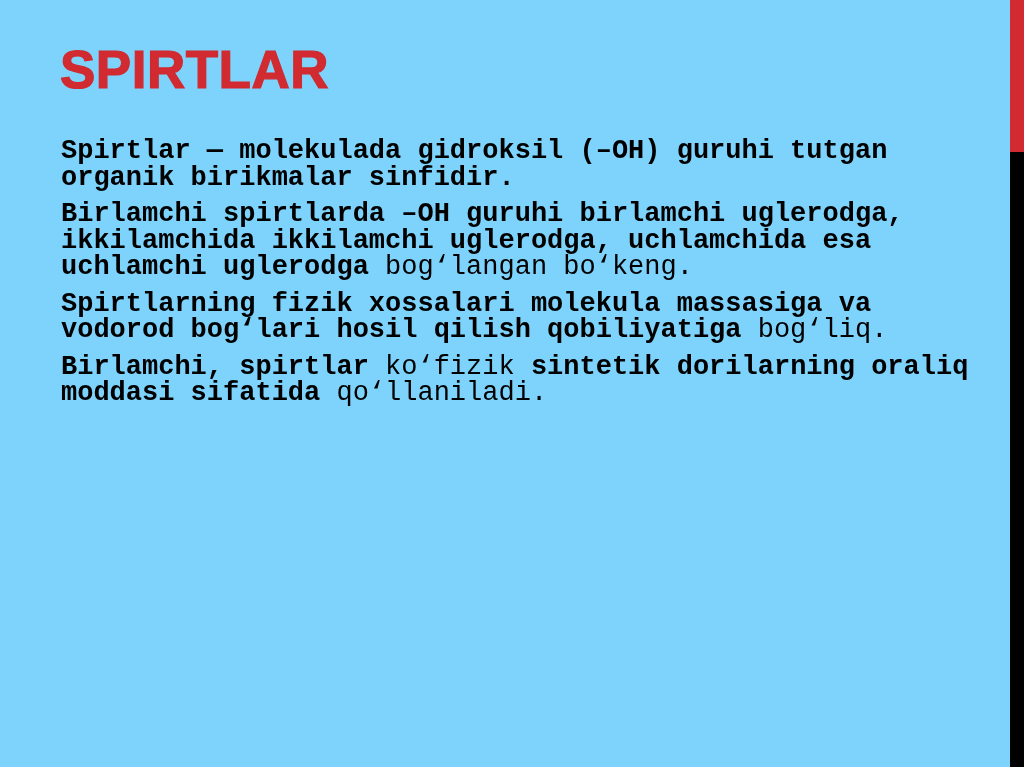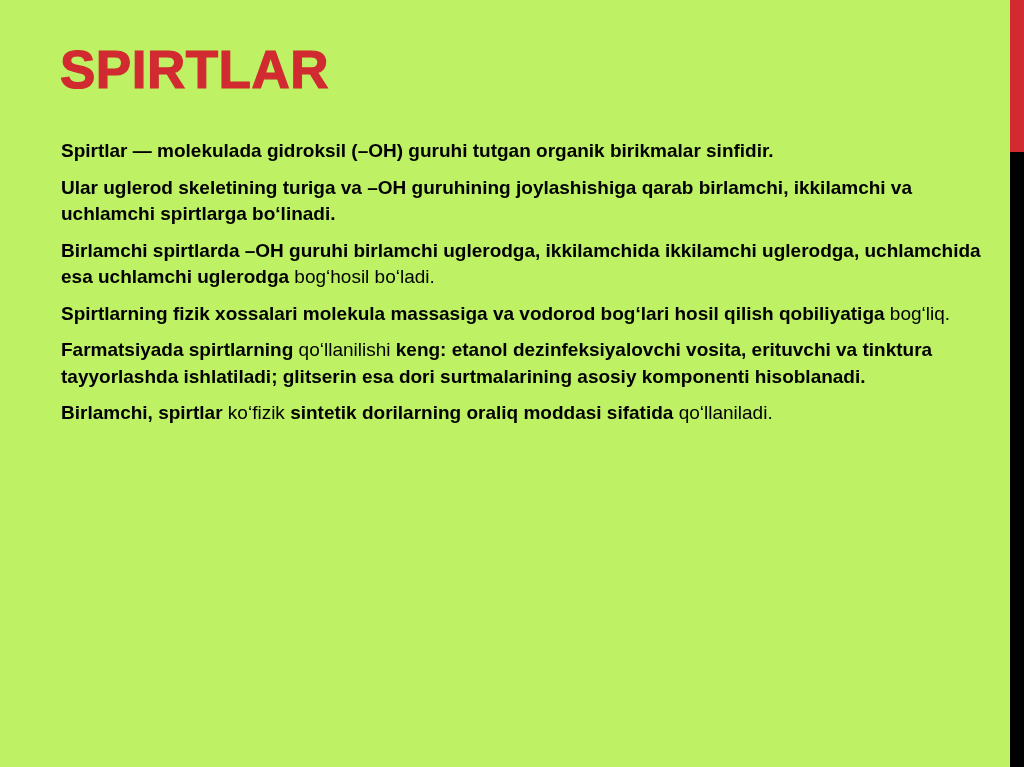--- a/index.html
+++ b/index.html
@@ -41,42 +41,40 @@
       line-height: 64px;
       letter-spacing: 0.5px;
       text-transform: uppercase;
       -webkit-text-stroke: 1.2px currentColor;
     }
     .content {
       position: absolute;
       left: 61px;
       top: 138px;
       width: 930px;
-      font-family: Liberation Sans, sans-serif;
-      font-size: 19px;
+      font-family: Liberation Mono, monospace;
+      font-size: 27px;
       line-height: 26.5px;
       color: #000000;
     }
     .content p {
       margin: 0 0 10px 0;
       padding: 0;
     }
     .content .b { font-weight: bold; }
     .content .r { font-weight: normal; }
   </style>
 </head>
 <body>
 
-<div class="slide" style="background: #bef264;">
+<div class="slide" style="background: #7dd3fc;">
   <div class="accent-bar-red" style="background: rgb(209, 42, 48);"></div>
   <div class="accent-bar-black" style="background: rgb(0, 0, 0);"></div>
 
   <h1 class="title" style="color: rgb(209, 42, 48);">SPIRTLAR</h1>
 
   <div class="content" style="color: rgb(0, 0, 0);">
     <p><span class="b">Spirtlar — molekulada gidroksil (–OH) guruhi tutgan organik birikmalar sinfidir.</span></p>
-    <p><span class="b">Ular uglerod skeletining turiga va –OH guruhining joylashishiga qarab birlamchi, ikkilamchi va uchlamchi spirtlarga bo‘linadi.</span></p>
-    <p><span class="b">Birlamchi spirtlarda –OH guruhi birlamchi uglerodga, ikkilamchida ikkilamchi uglerodga, uchlamchida esa uchlamchi uglerodga </span><span class="r">bog‘hosil bo‘ladi.</span></p>
+    <p><span class="b">Birlamchi spirtlarda –OH guruhi birlamchi uglerodga, ikkilamchida ikkilamchi uglerodga, uchlamchida esa uchlamchi uglerodga </span><span class="r">bog‘langan bo‘keng.</span></p>
     <p><span class="b">Spirtlarning fizik xossalari molekula massasiga va vodorod bog‘lari hosil qilish qobiliyatiga </span><span class="r">bog‘liq.</span></p>
-    <p><span class="b">Farmatsiyada spirtlarning </span><span class="r">qo‘llanilishi</span><span class="b"> keng: etanol dezinfeksiyalovchi vosita, erituvchi va tinktura tayyorlashda ishlatiladi; glitserin esa dori surtmalarining asosiy komponenti hisoblanadi.</span></p>
     <p><span class="b">Birlamchi, spirtlar </span><span class="r">ko‘fizik</span><span class="b"> sintetik dorilarning oraliq moddasi sifatida </span><span class="r">qo‘llaniladi.</span></p>
   </div>
 </div>
 
 </body></html>

